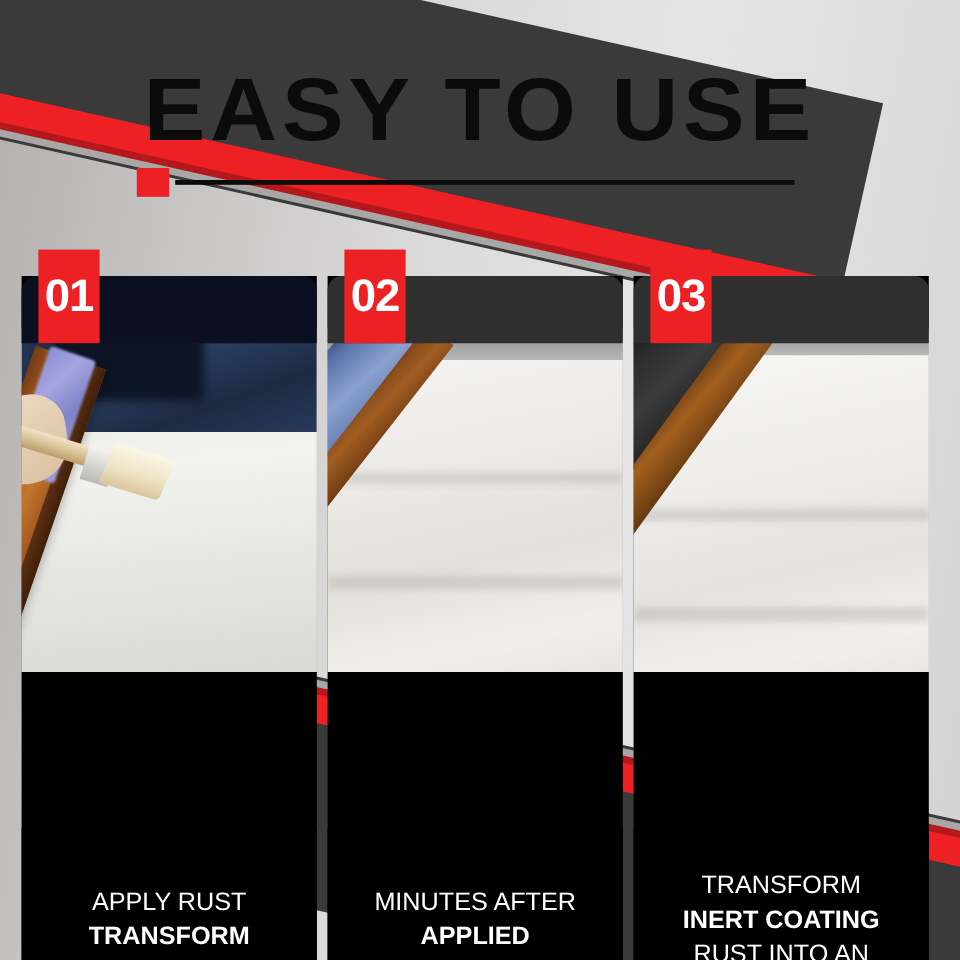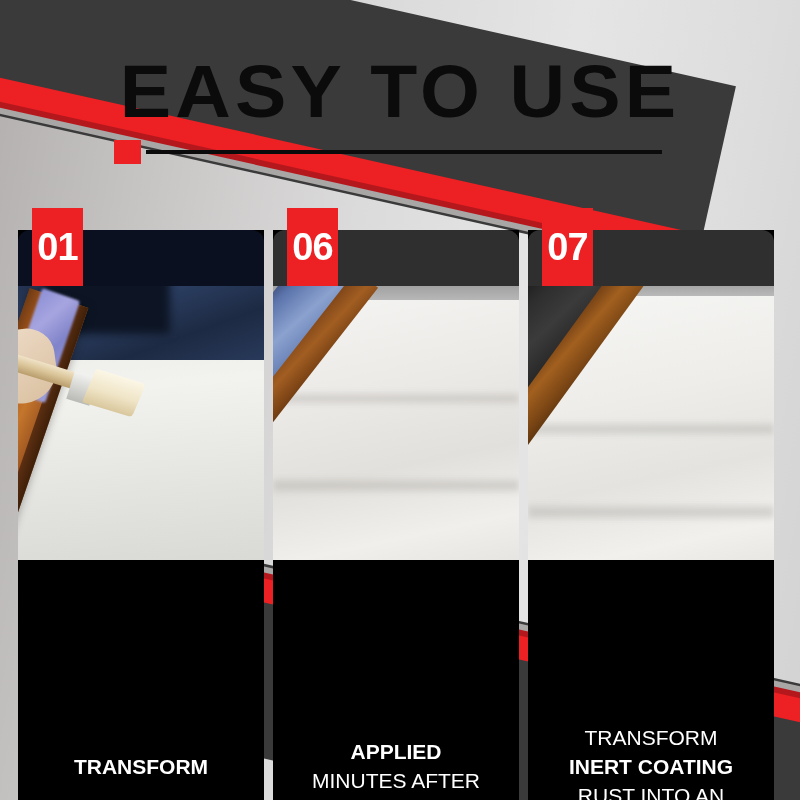--- a/index.html
+++ b/index.html
@@ -349,61 +349,62 @@
         <div class="p1-hand"></div>
         <div class="p1-brush-handle"></div>
         <div class="p1-brush-ferrule"></div>
         <div class="p1-brush-bristles"></div>
       </div>
       <div class="card-head"></div>
       <div class="badge">
         <span class="badge-num">01</span>
       </div>
       <div class="caption">
+        <div class="cap-line">APPLY RUST</div>
         <div class="cap-line bold">TRANSFORM</div>
       </div>
     </div>
 
     <div class="card">
       <div class="photo">
         <div class="p2-gray-strip"></div>
         <div class="p2-cloth" style="top:26px;height:260px;"></div>
         <div class="p2-cloth-fold" style="left:0;top:120px;width:246px;height:9px;"></div>
         <div class="p2-cloth-fold" style="left:0;top:206px;width:246px;height:11px;"></div>
         <div class="p2-tube">
           <div class="p2-top"></div>
           <div class="p2-side"></div>
 
         </div>
       </div>
       <div class="card-head"></div>
       <div class="badge">
-        <span class="badge-num">06</span>
+        <span class="badge-num">02</span>
       </div>
       <div class="caption">
+        <div class="cap-line">MINUTES AFTER</div>
         <div class="cap-line bold">APPLIED</div>
-        <div class="cap-line">MINUTES AFTER</div>
       </div>
     </div>
 
     <div class="card">
       <div class="photo">
         <div class="p3-gray-strip"></div>
         <div class="p3-cloth" style="top:22px;height:264px;"></div>
         <div class="p2-cloth-fold" style="left:0;top:150px;width:246px;height:10px;"></div>
         <div class="p2-cloth-fold" style="left:0;top:232px;width:246px;height:12px;"></div>
         <div class="p3-tube">
           <div class="p3-top"></div>
           <div class="p3-side"></div>
 
         </div>
       </div>
       <div class="card-head"></div>
       <div class="badge">
-        <span class="badge-num">07</span>
+        <span class="badge-num">03</span>
       </div>
       <div class="caption">
         <div class="cap-line">TRANSFORM</div>
         <div class="cap-line bold">INERT COATING</div>
         <div class="cap-line">RUST INTO AN</div>
       </div>
     </div>
 
   </div>
 </div>

